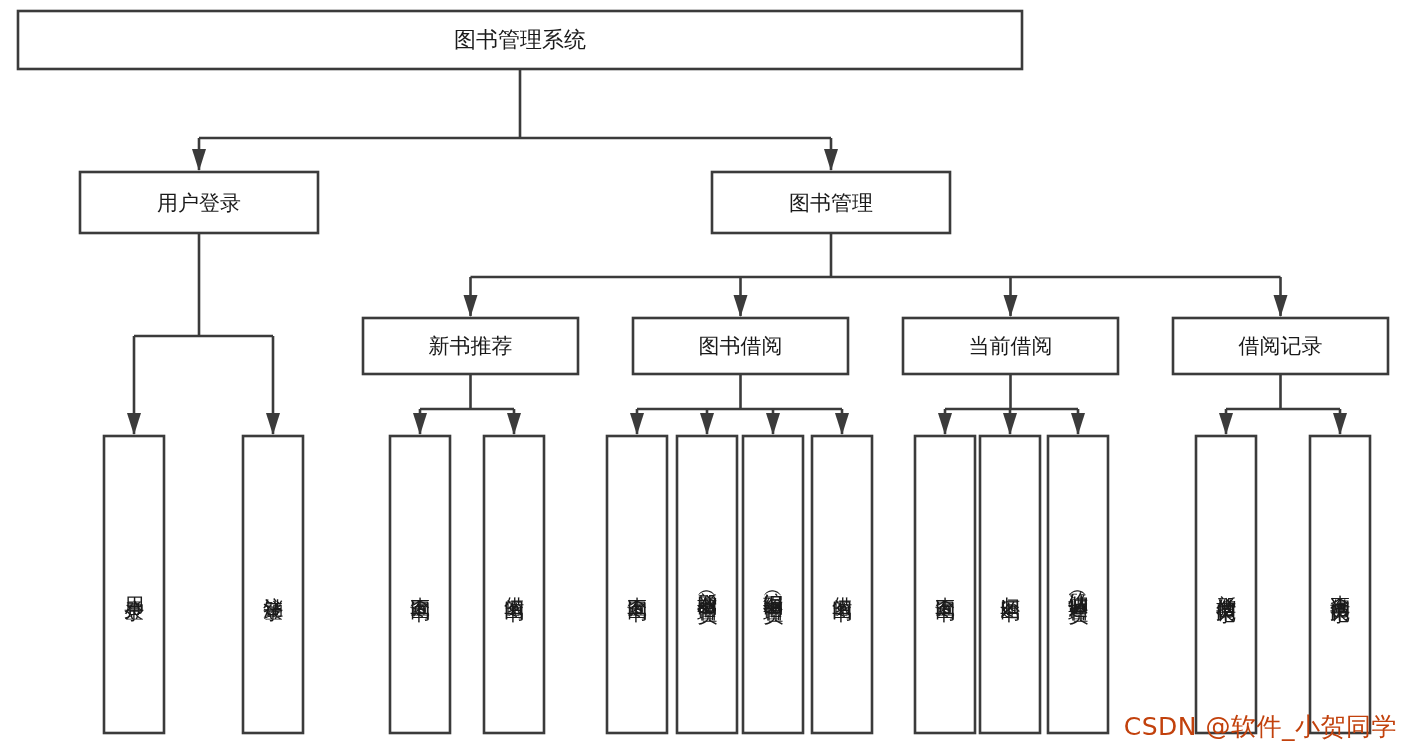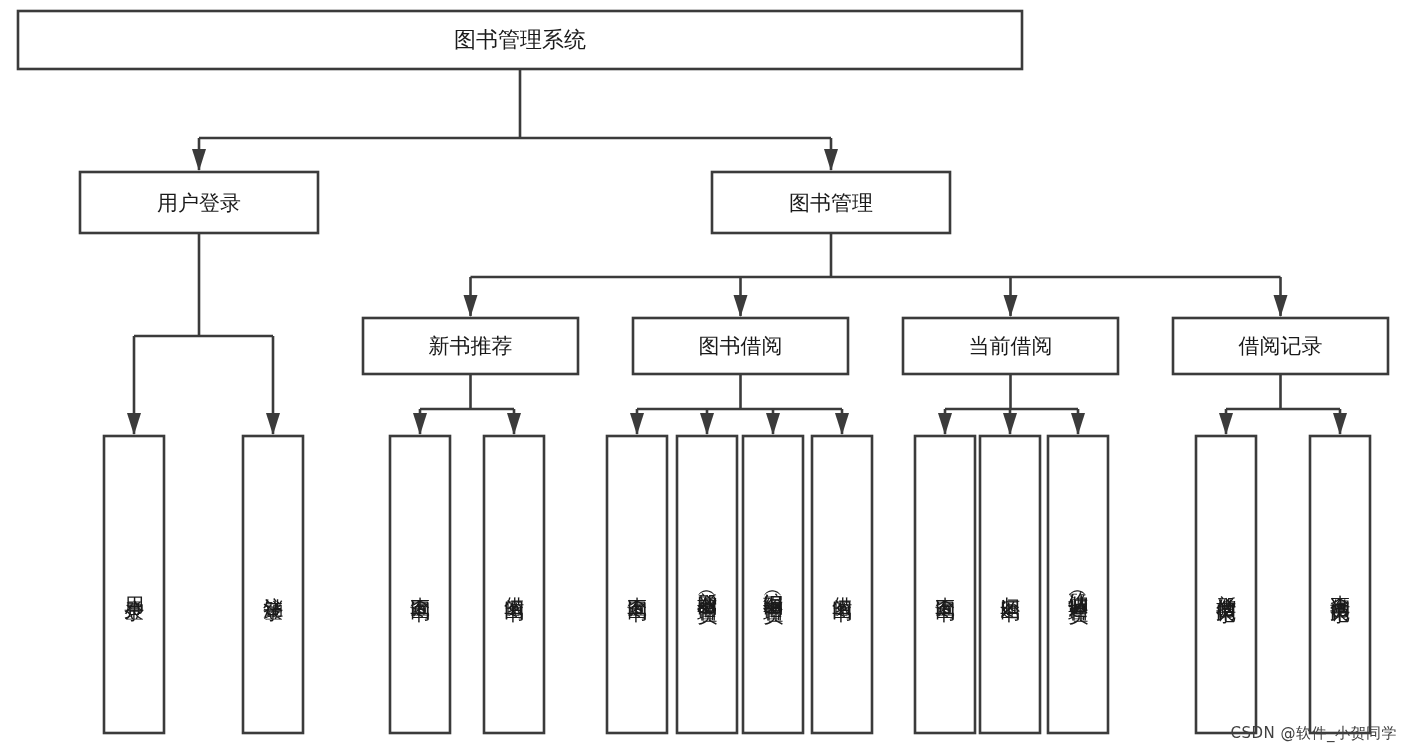--- a/index.html
+++ b/index.html
@@ -67,22 +67,22 @@
     letter-spacing: 2px;
     color: #1a1a1a;
     white-space: nowrap;
     text-align: center;
   }
   .watermark {
     position: absolute;
     right: 8px;
     bottom: 4px;
     font-family: "DejaVu Sans", "Liberation Sans", sans-serif;
-    font-size: 15px;
-    color: #404040;
+    font-size: 25px;
+    color: #c2410c;
     letter-spacing: 0.5px;
     white-space: nowrap;
   }
 </style>
 </head>
 <body>
 
 <div id="diagram-root">
   <svg class="canvas" viewBox="0 0 1405 747">
     <g id="connectors-layer">

